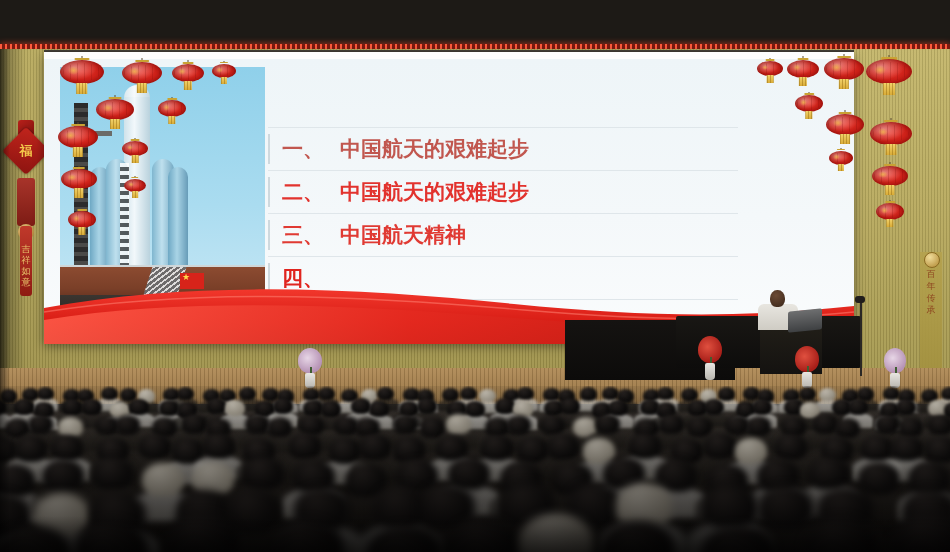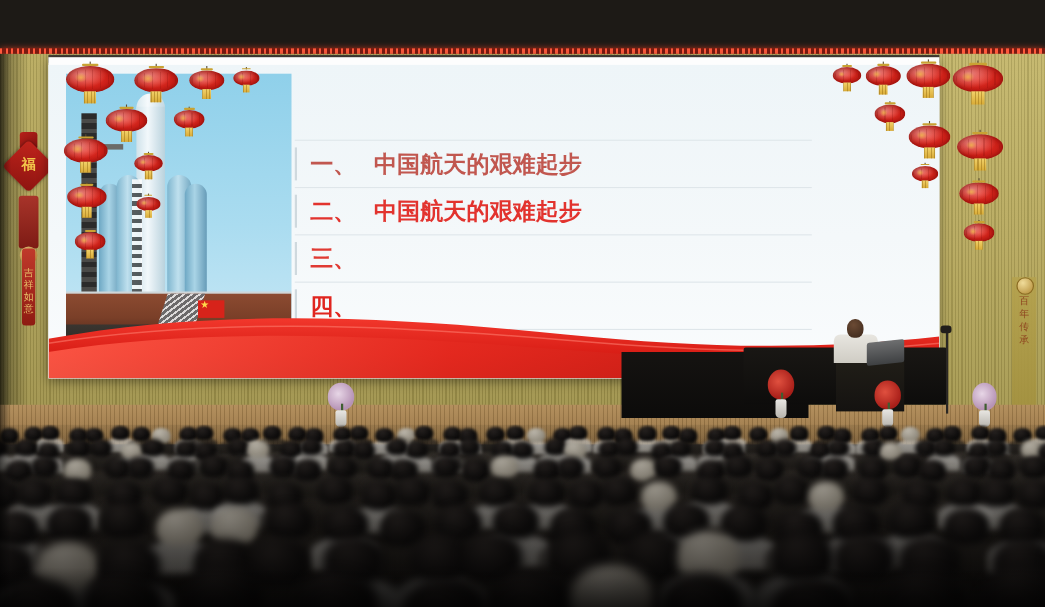--- a/index.html
+++ b/index.html
@@ -446,20 +446,21 @@
         <div class="toc-item tone-a">
           <span class="toc-num">一、</span>
           <span class="toc-text">中国航天的艰难起步</span>
         </div>
         <div class="toc-item tone-b">
           <span class="toc-num">二、</span>
           <span class="toc-text">中国航天的艰难起步</span>
         </div>
         <div class="toc-item tone-c">
           <span class="toc-num">三、</span>
+          <span class="toc-text">中国航天精神</span>
         </div>
         <div class="toc-item tone-d">
           <span class="toc-num">四、</span>
         </div>
       </div>
 
       <div class="ribbon">
         <svg width="810" height="70" viewBox="0 0 810 70" preserveAspectRatio="none">
           <defs>
             <linearGradient id="rg1" x1="0" y1="0" x2="0" y2="1">

